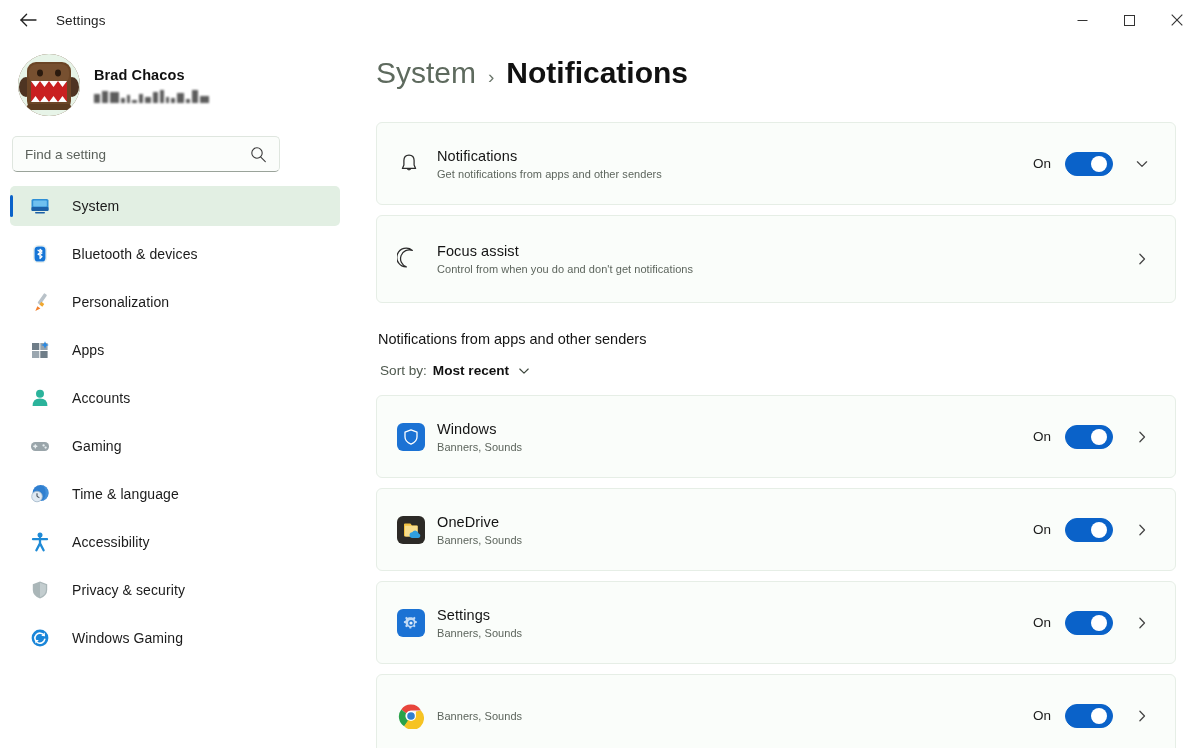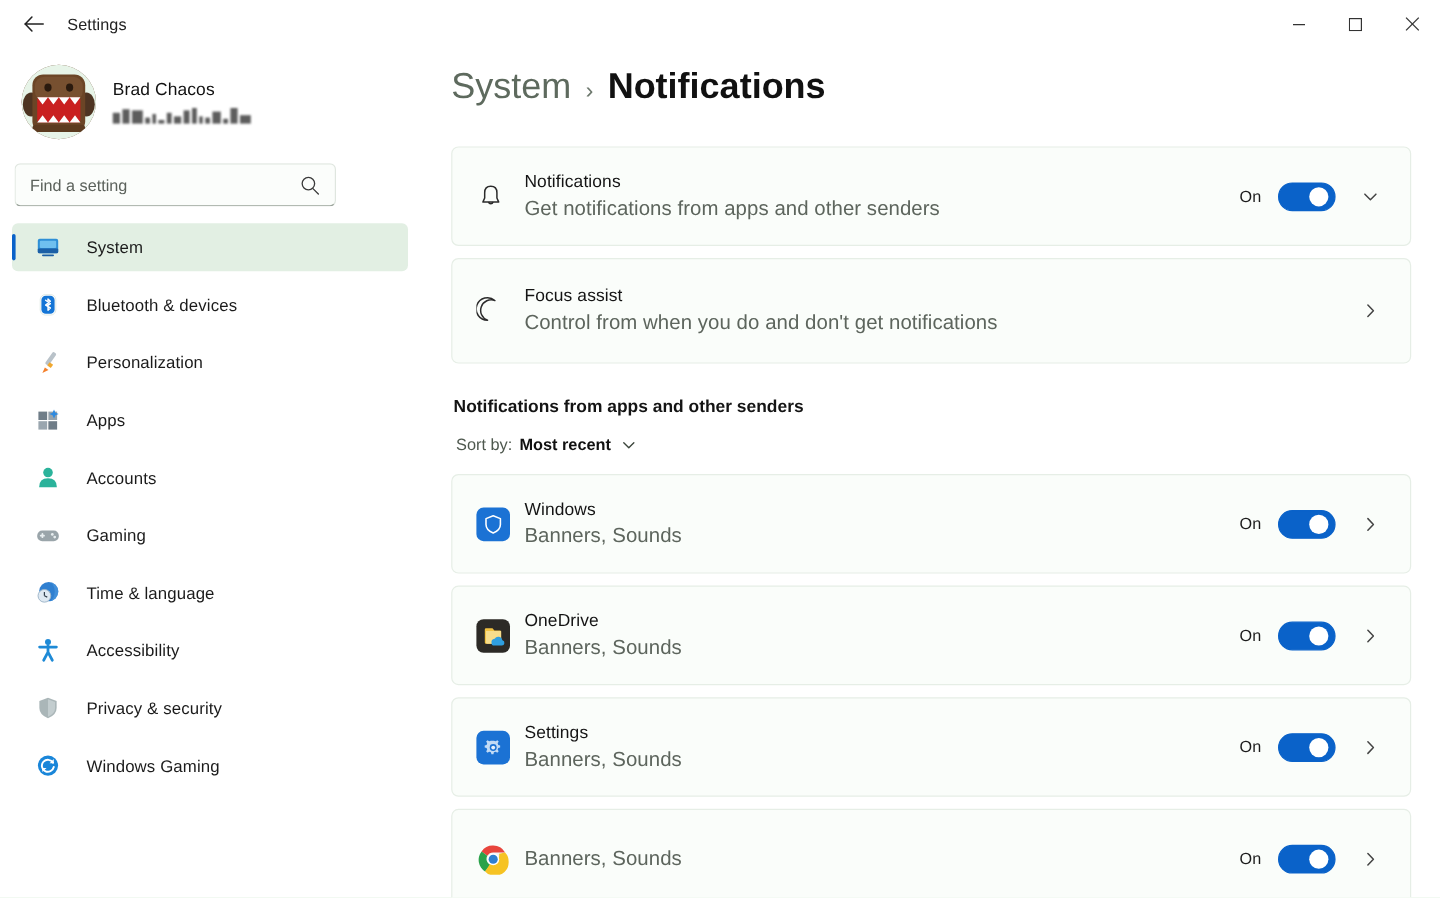--- a/index.html
+++ b/index.html
@@ -77,21 +77,21 @@
     width: 62px; height: 62px;
     border-radius: 50%;
     overflow: hidden;
     flex: 0 0 62px;
     background: #6e4a32;
     position: relative;
   }
   .account-text { display: flex; flex-direction: column; gap: 6px; }
   .account-name {
     font-size: 14.5px;
-    font-weight: normal;
+    font-weight: bold;
     color: #111;
     letter-spacing: 0.1px;
   }
   .account-mail-blur {
     display: flex;
     align-items: flex-end;
     gap: 2px;
     height: 14px;
     width: 150px;
     filter: blur(1.1px);
@@ -195,21 +195,21 @@
     height: 83px;
   }
   .card.tall { height: 88px; }
   .card-icon {
     width: 40px; flex: 0 0 40px;
     display: flex; align-items: center; justify-content: flex-start;
     color: #2b2b2b;
   }
   .card-texts { flex: 1 1 auto; min-width: 0; display: flex; flex-direction: column; gap: 4px; }
   .card-title { font-size: 14.5px; color: #141414; letter-spacing: 0.1px; }
-  .card-sub { font-size: 17px; color: #5d655d; letter-spacing: 0.05px; }
+  .card-sub { font-size: 11px; color: #5d655d; letter-spacing: 0.05px; }
   .card-right { display: flex; align-items: center; gap: 14px; flex: 0 0 auto; }
   .toggle-state { font-size: 13.5px; color: #1c1c1c; }
 
   .toggle {
     width: 48px; height: 24px;
     border-radius: 14px;
     background: #0a62c9;
     position: relative;
     cursor: pointer;
     border: 1px solid #0a62c9;
@@ -225,21 +225,21 @@
   .chev {
     width: 30px; height: 30px;
     display: flex; align-items: center; justify-content: center;
     color: #444;
     cursor: pointer;
     border-radius: 4px;
   }
 
   .section-title {
     font-size: 14.5px;
-    font-weight: bold;
+    font-weight: normal;
     color: #141414;
     margin: 28px 0 0 2px;
   }
   .sortby {
     display: flex;
     align-items: center;
     gap: 6px;
     margin: 13px 0 14px 2px;
     font-size: 13.6px;
     cursor: pointer;

